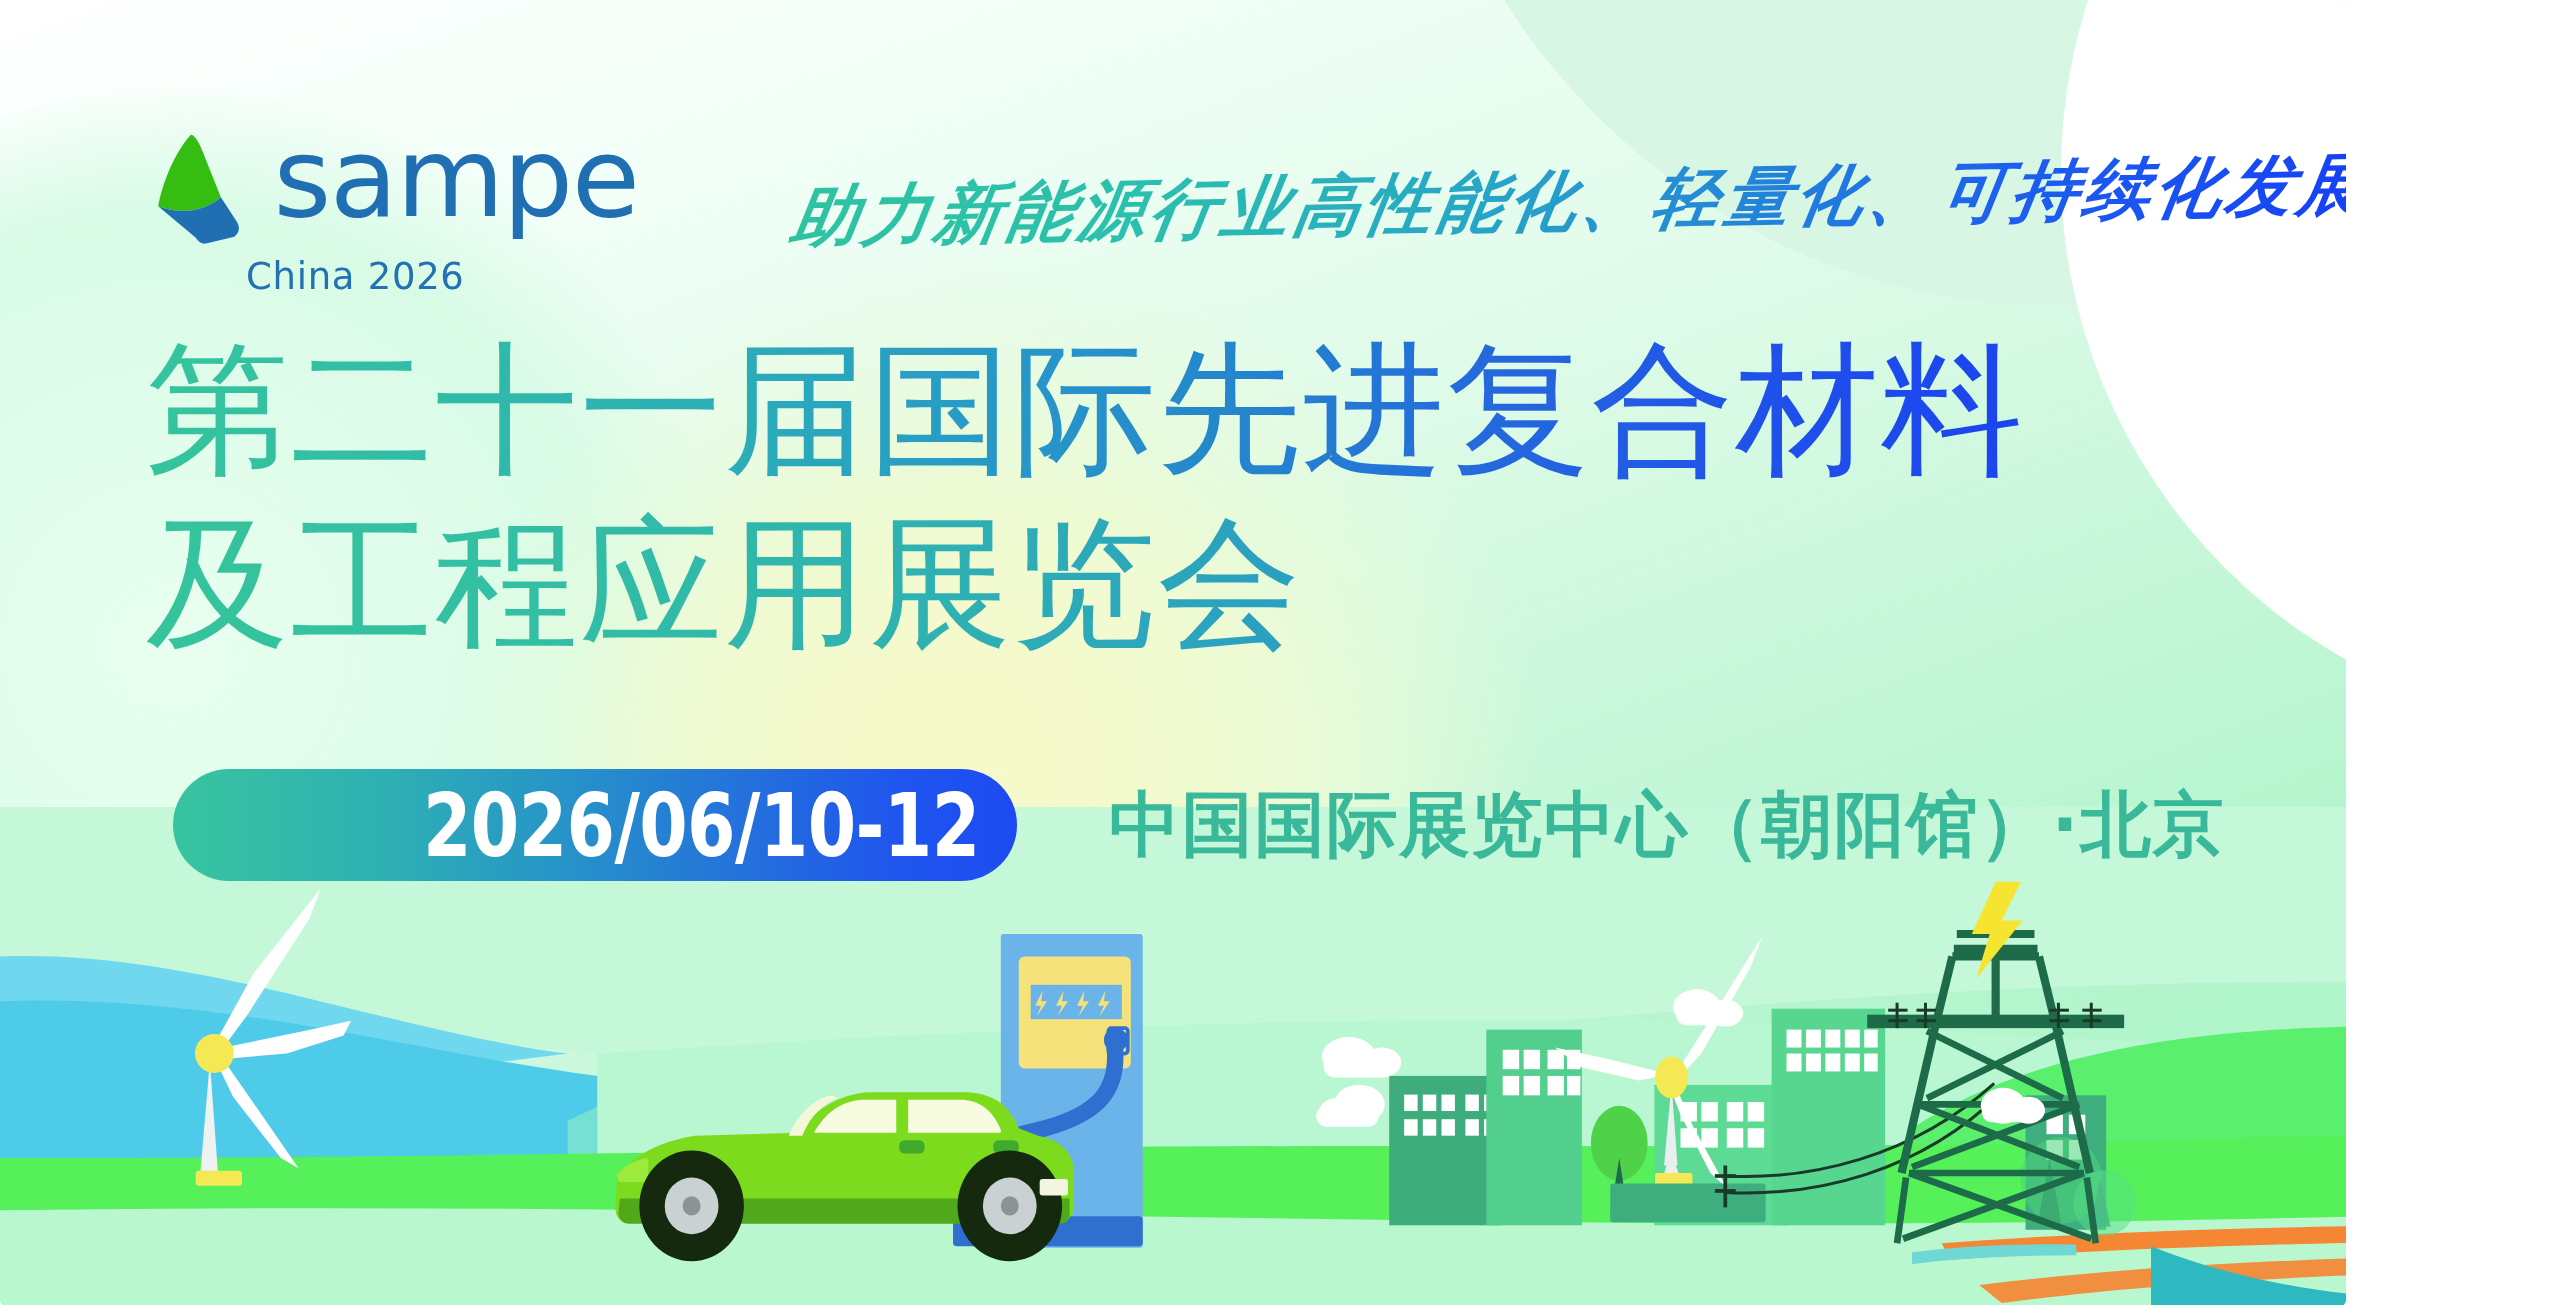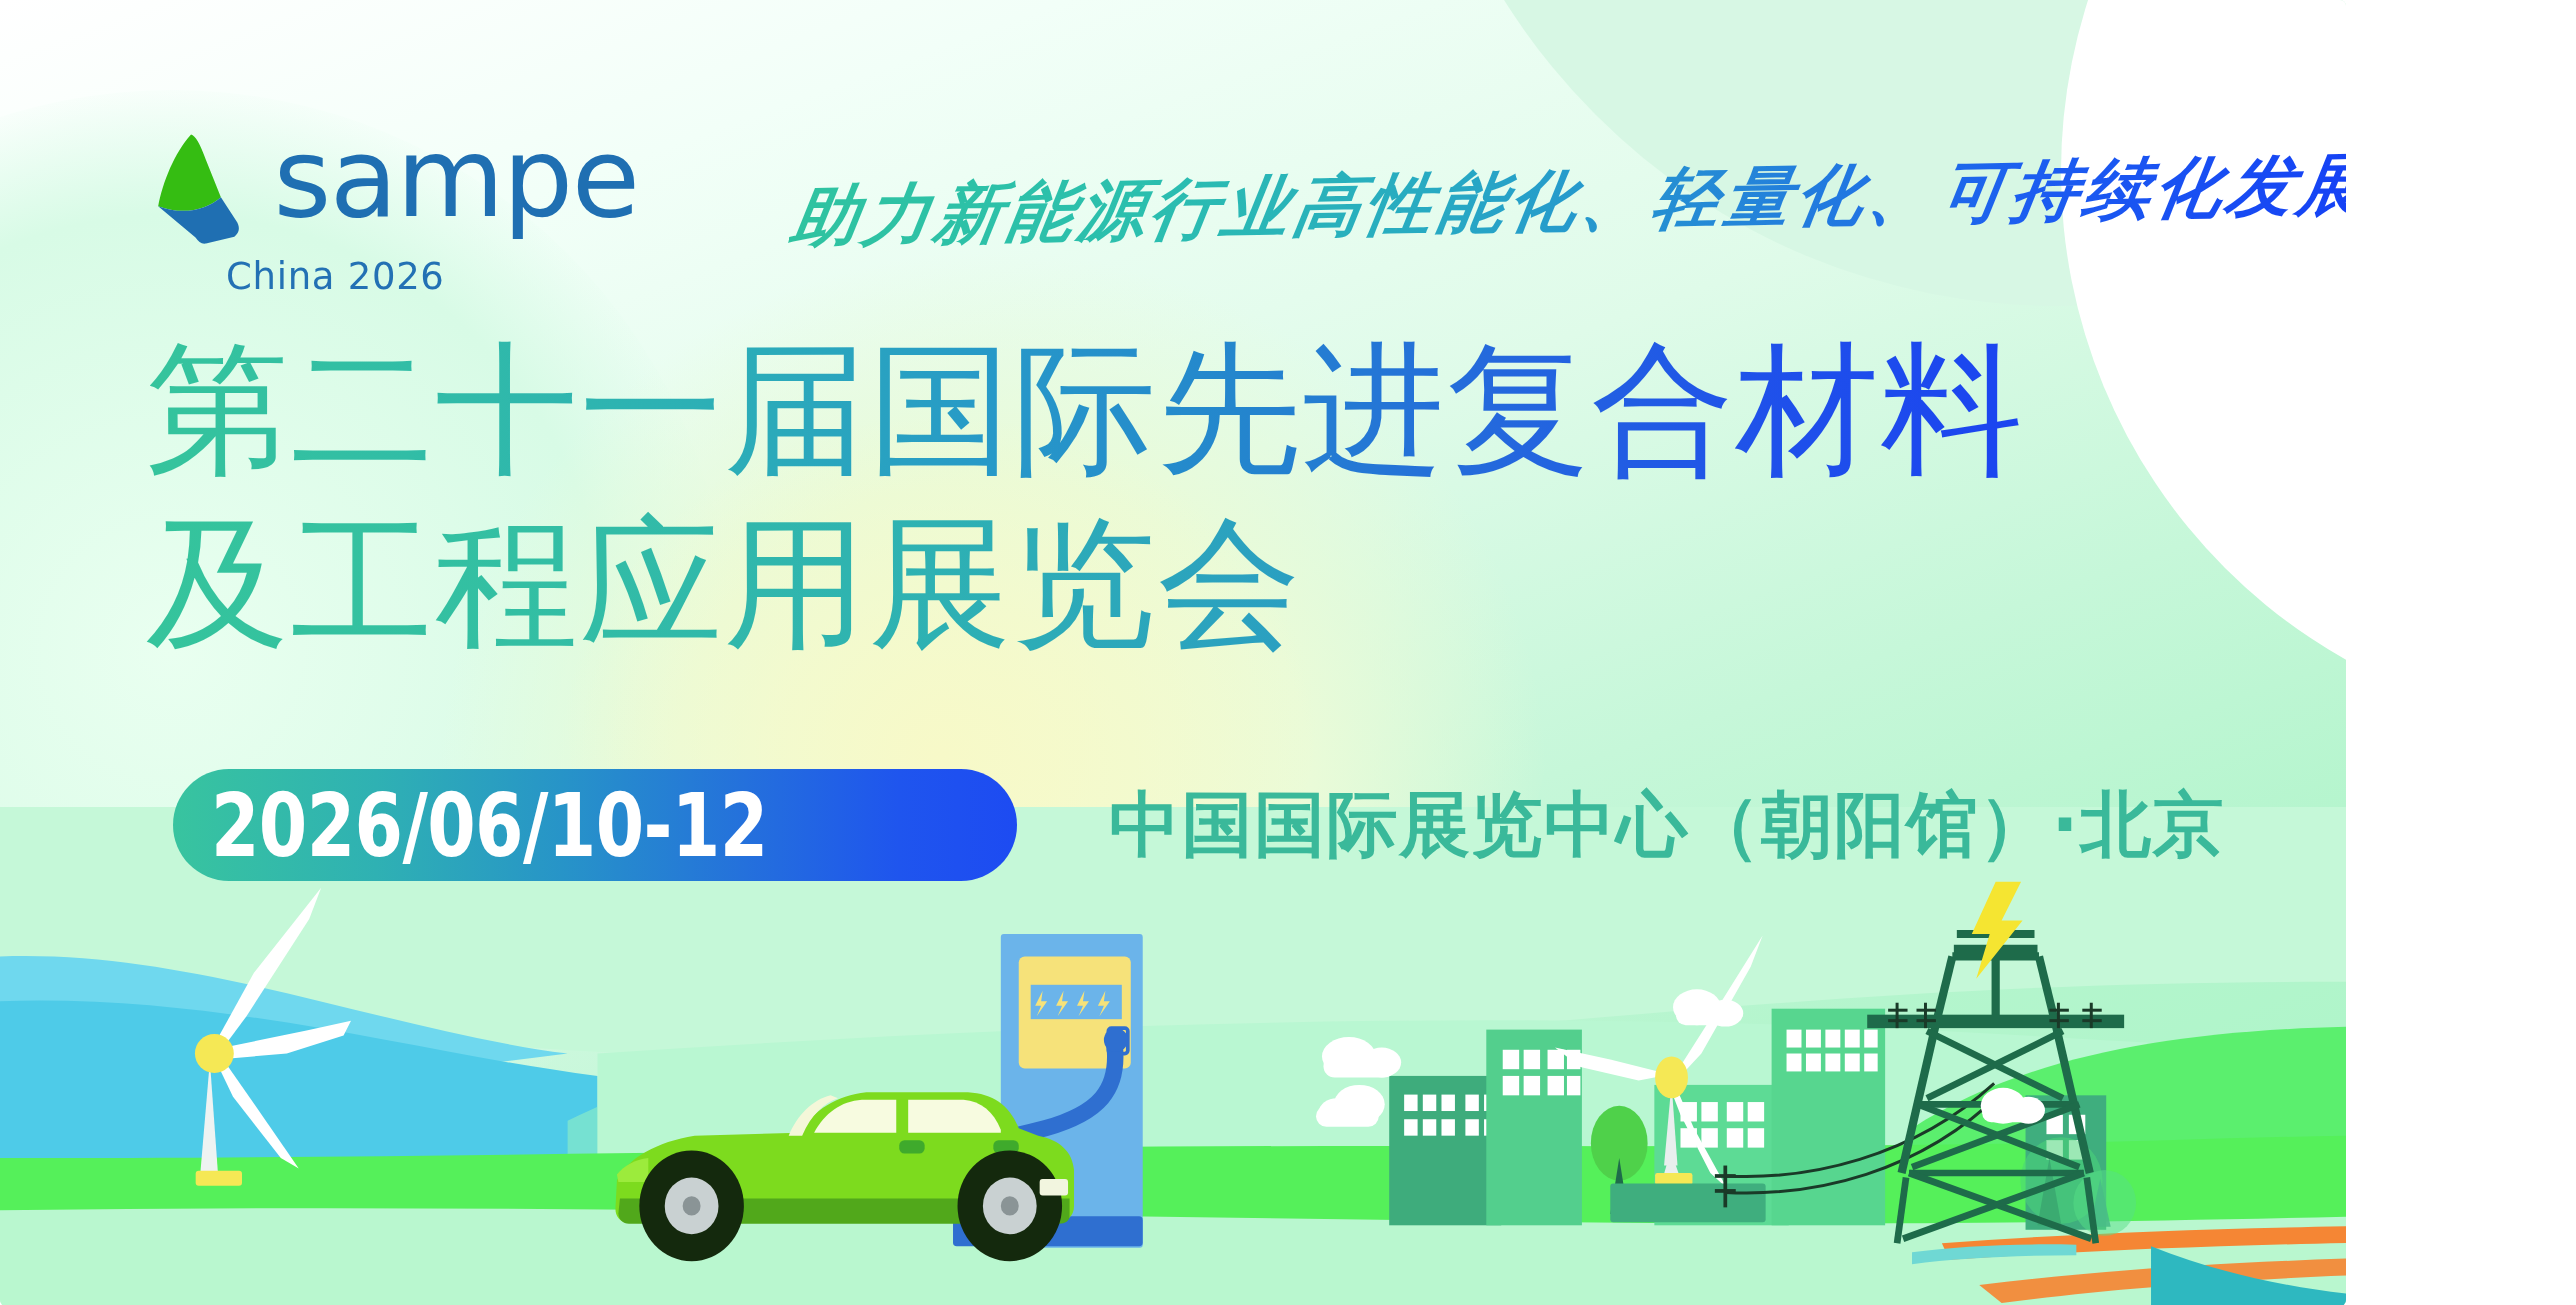--- a/index.html
+++ b/index.html
@@ -60,21 +60,21 @@
   
   .logo-block{position:absolute;left:146px;top:125px;}
   .logo-row{display:flex;align-items:flex-start;}
   .logo-mark{width:105px;height:112px;margin-right:22.4px;margin-top:7.5px;}
   .logo-word{
     font-family:"DejaVu Sans","Liberation Sans",sans-serif;
     font-size:111px;line-height:0.95;
     color:#1f6fb2;letter-spacing:-1.5px;font-weight:400;
   }
   .logo-sub{
-    margin-top:10.5px;margin-left:80px;
+    margin-top:10.5px;margin-left:100px;
     font-family:"DejaVu Sans","Liberation Sans",sans-serif;
     font-size:37px;color:#2371b4;letter-spacing:0.7px;
   }
 
   
   .tagline{
     position:absolute;left:792px;top:172px;
     font-family:"DejaVu Serif","Liberation Serif",serif;
     font-size:67px;
     font-weight:bold;
@@ -103,21 +103,21 @@
     -webkit-background-clip:text;background-clip:text;color:transparent;
   }
   .head-line-2{
     background:linear-gradient(90deg,#35c49c 0%,#33bfa3 20%,#2eb1b3 42%,#2a9ec2 62%,#2689c9 82%,#2283c9 100%);
     -webkit-background-clip:text;background-clip:text;color:transparent;
   }
 
   
   .info-row{position:absolute;left:173px;top:769px;display:flex;align-items:center;}
   .date-pill{
-    display:flex;align-items:center;justify-content:flex-start;
+    display:flex;align-items:center;justify-content:flex-end;
     width:844px;height:112px;
     border-radius:56px;
     background:linear-gradient(90deg,#38c49f 0%,#2fb1b3 24%,#2794c8 46%,#2470dc 68%,#1f55ee 86%,#1d4bf2 100%);
   }
   .date-text{
     font-family:"DejaVu Sans Condensed","Liberation Sans Narrow","Liberation Sans",sans-serif;
     font-size:88px;font-weight:bold;color:#ffffff;letter-spacing:-0.7px;
     transform:scaleX(0.88);
   }
   .venue{

